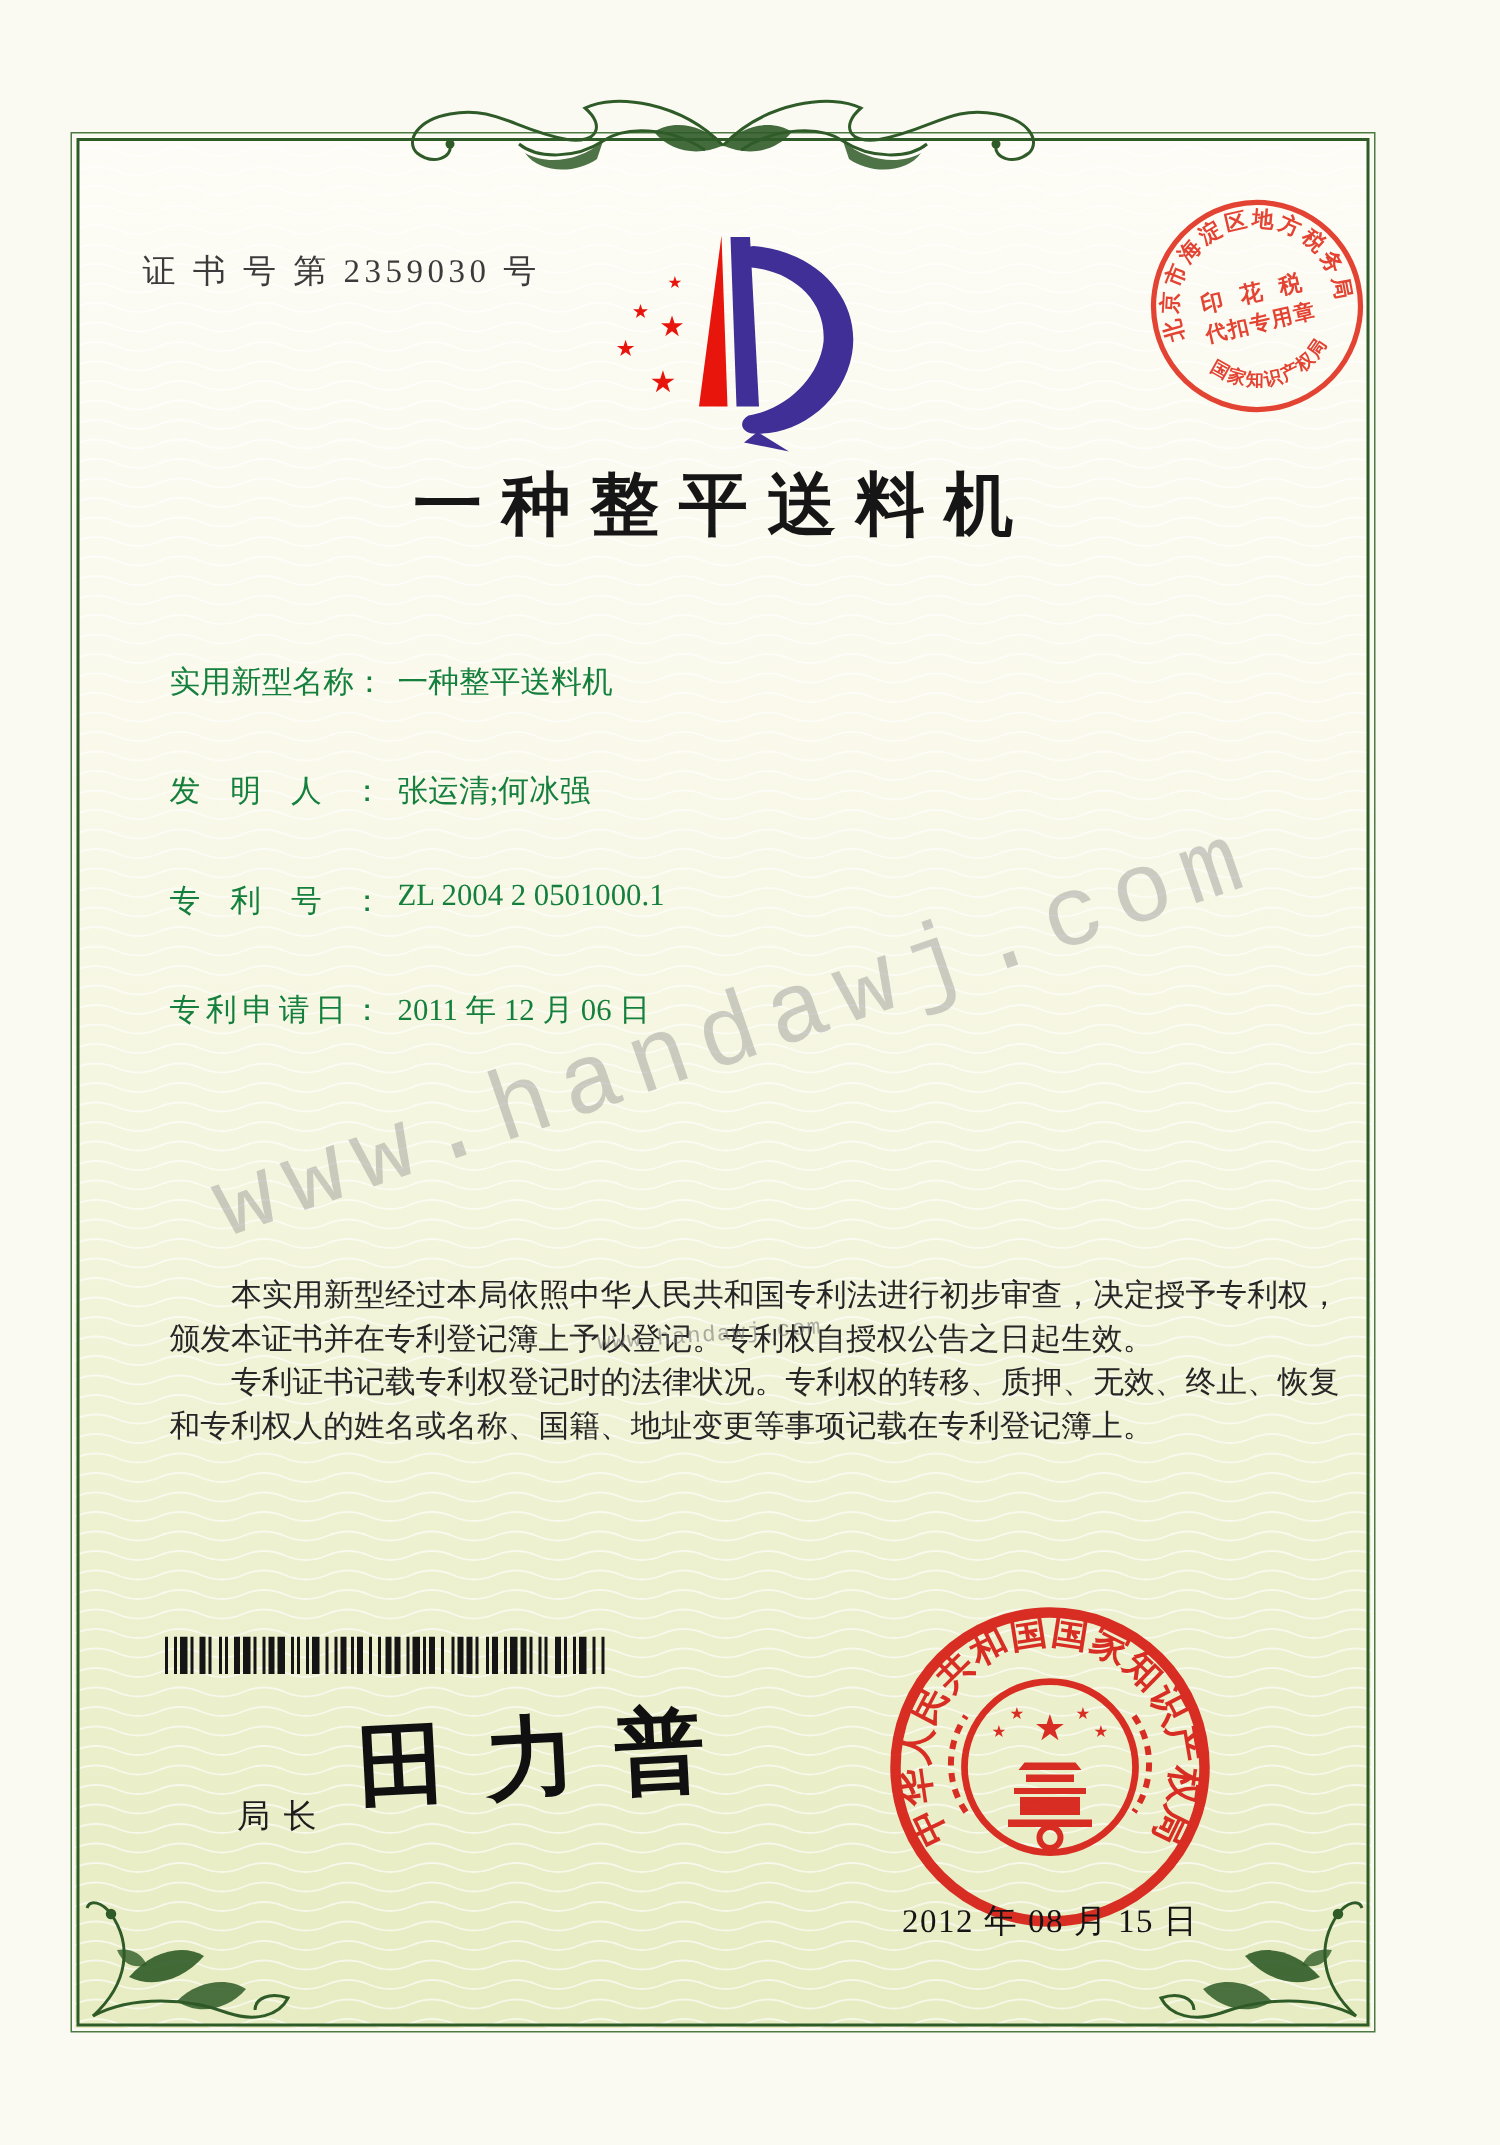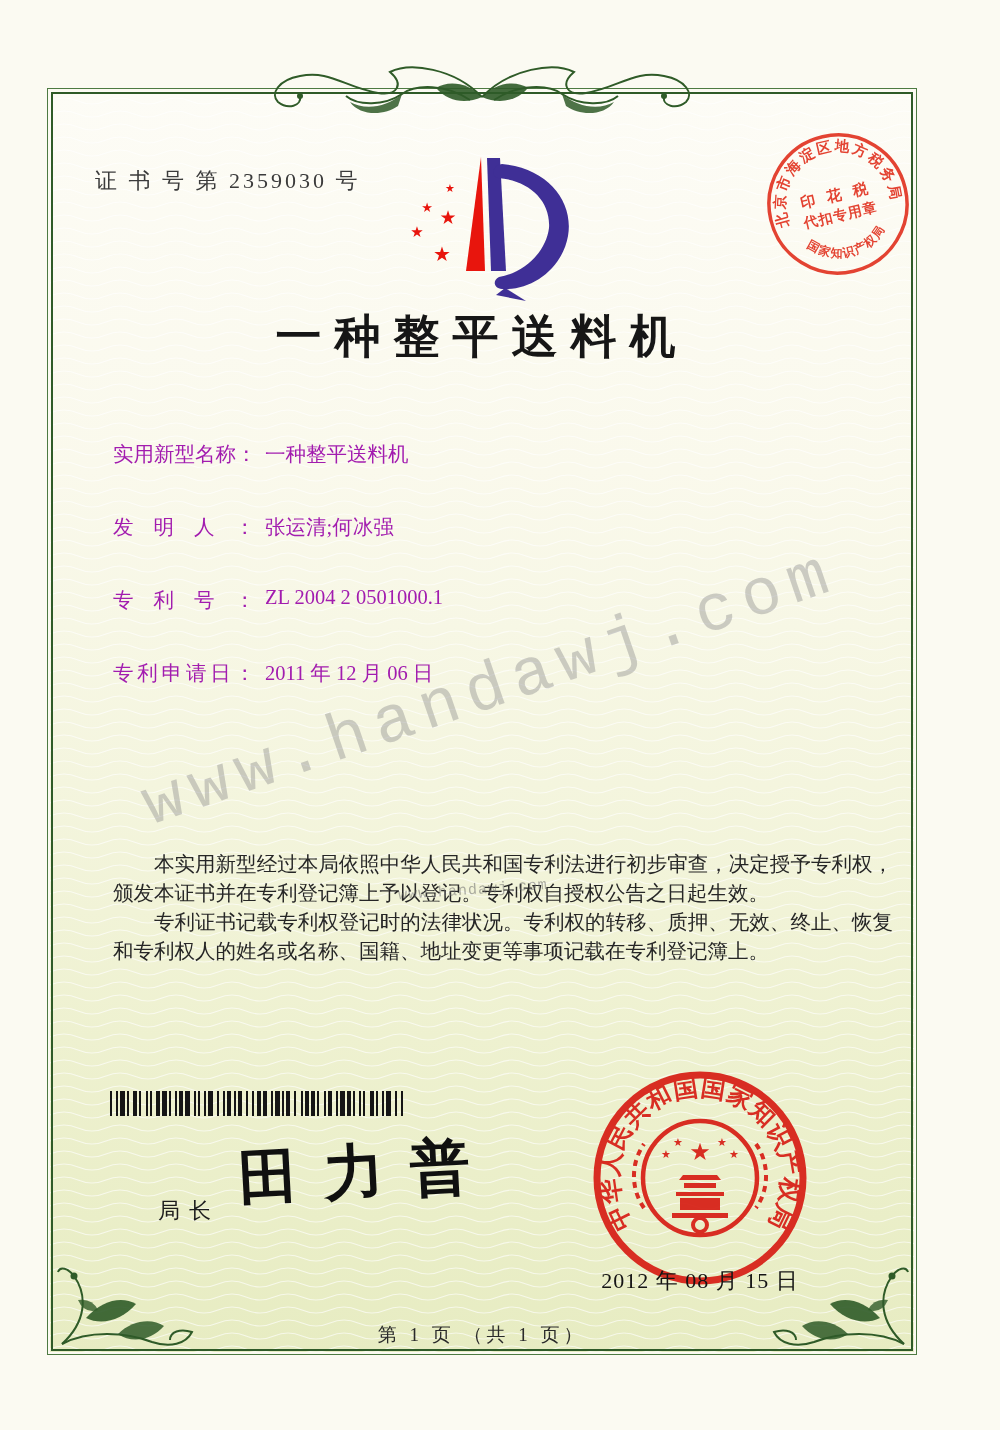--- a/index.html
+++ b/index.html
@@ -20,21 +20,21 @@
   .ornament{position:absolute;z-index:2}
   .top-ornament{left:262px;top:40px}
   .corner-left{left:52px;top:1200px}
   .corner-right{left:764px;top:1200px}
 
   
   .cert-no{position:absolute;left:95px;top:166px;font-size:22px;letter-spacing:3px;color:#3b3b3b;z-index:3}
   .logo{position:absolute;left:390px;top:138px;z-index:3}
   .title{position:absolute;left:47px;top:306px;width:870px;text-align:center;font-size:46px;font-weight:700;
     letter-spacing:13px;color:#161616;z-index:3}
-  .fields{position:absolute;left:113px;top:440px;z-index:3;font-size:20.5px;color:#a21caf}
+  .fields{position:absolute;left:113px;top:440px;z-index:3;font-size:20.5px;color:#15803d}
   .field-row{height:27px;margin-bottom:46px;white-space:nowrap}
   .field-label{display:inline-block;width:142px;text-align:justify;text-align-last:justify;vertical-align:top}
   .field-value{margin-left:10px}
   .body-text{position:absolute;left:113px;top:850px;width:780px;z-index:3;font-size:20.5px;line-height:29px;
     color:#262626;text-align:justify}
   .body-text p{text-indent:2em}
 
   .barcode{position:absolute;left:110px;top:1091px;width:306px;height:25px;overflow:hidden;white-space:nowrap;z-index:3}
   .barcode i{display:inline-block;height:100%}
   .barcode i.bar{background:#151515}
@@ -185,18 +185,17 @@
         <textPath href="#taxTop" startOffset="50%" text-anchor="middle">北京市海淀区地方税务局</textPath>
       </text>
       <text font-size="12" font-weight="bold" letter-spacing="1">
         <textPath href="#taxBottom" startOffset="50%" text-anchor="middle">国家知识产权局</textPath>
       </text>
       <text x="86" y="82" font-size="15" font-weight="bold" letter-spacing="4" text-anchor="middle">印 花 税</text>
       <text x="86" y="102" font-size="14" font-weight="bold" letter-spacing="1" text-anchor="middle">代扣专用章</text>
     </g>
   </svg>
 
-  <div class="footer">第 1 页 （共 1 页）</div>
 
   <div class="wm-large">www.handawj.com</div>
   <div class="wm-small">www.handawj.com</div>
 
 </div>
 
 </body></html>

